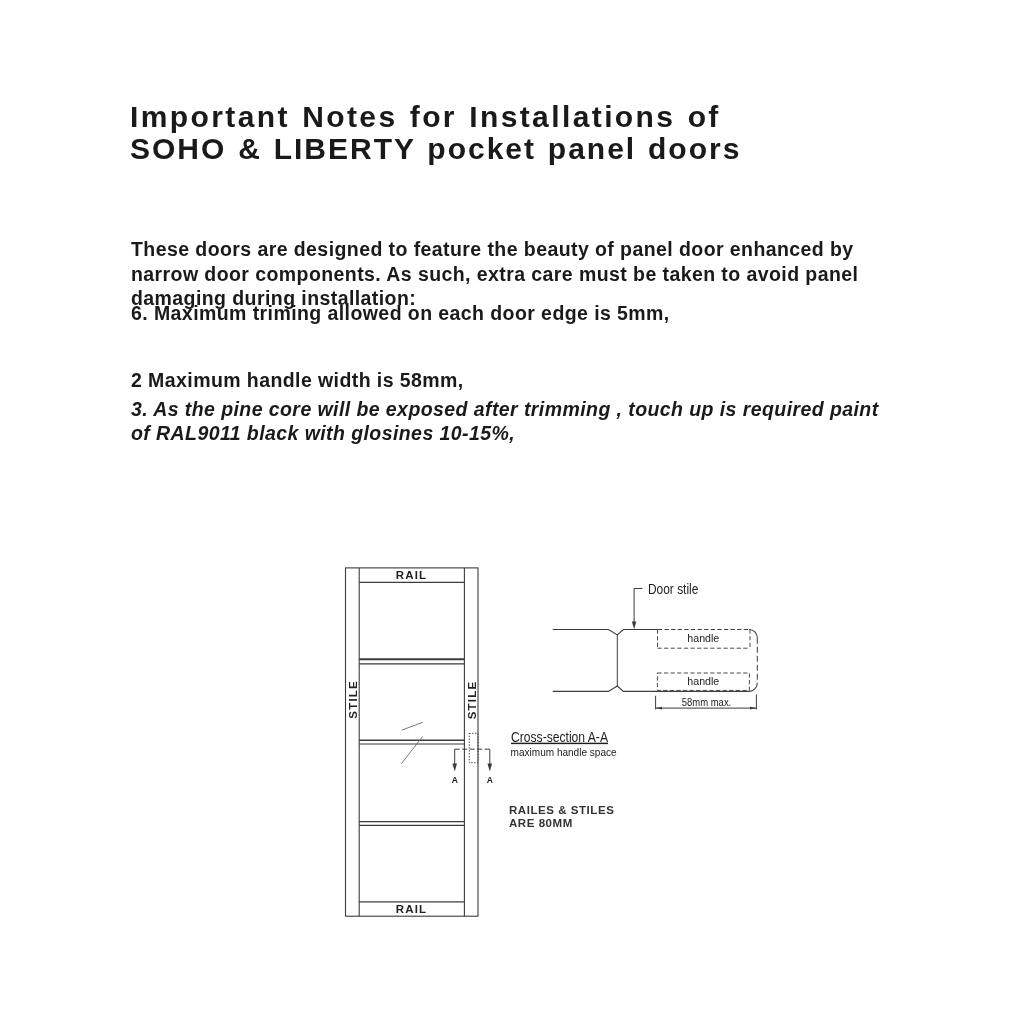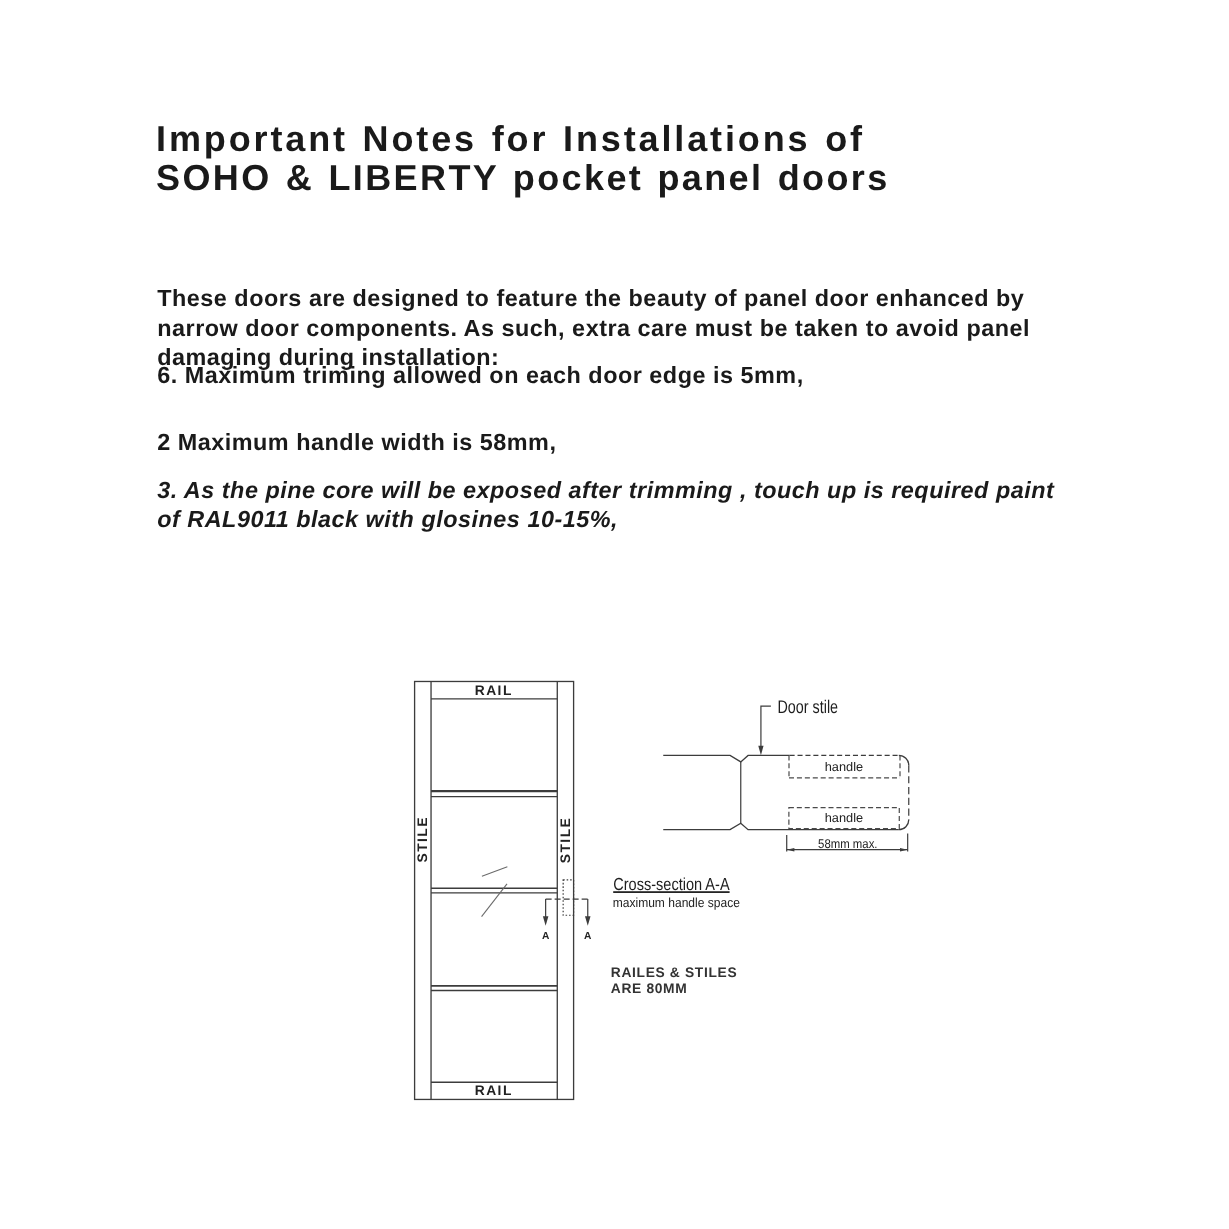--- a/index.html
+++ b/index.html
@@ -11,21 +11,21 @@
 </style>
 </head>
 <body>
 
 <div class="abs title">Important Notes for Installations of<br><span style="letter-spacing:2.0px;">SOHO &amp; LIBERTY pocket panel doors</span></div>
 
 <div class="abs body" style="left:131px;top:205.3px;margin-top:32px;">These doors are designed to feature the beauty of panel door enhanced by<br>narrow door components. As such, extra care must be taken to avoid panel<br>damaging during installation:</div>
 
 <div class="abs body" style="left:131px;top:301px;">6. Maximum triming allowed on each door edge is 5mm,</div>
 
-<div class="abs body" style="left:131px;top:357px;">2 Maximum handle width is 58mm,</div>
+<div class="abs body" style="left:131px;top:368px;">2 Maximum handle width is 58mm,</div>
 
 <div class="abs body" style="left:131px;top:396.6px;font-style:italic;">3. As the pine core will be exposed after trimming , touch up is required paint<br>of RAL9011 black with glosines 10-15%,</div>
 
 <svg class="abs" style="left:0;top:0;" width="1024" height="1024" viewBox="0 0 1024 1024">
   <g fill="none" stroke="#3c3c3c" stroke-width="1.1">
 
     <rect x="345.5" y="567.9" width="132.5" height="348.3"></rect>
 
     <line x1="359.2" y1="567.9" x2="359.2" y2="916.2"></line>
 

